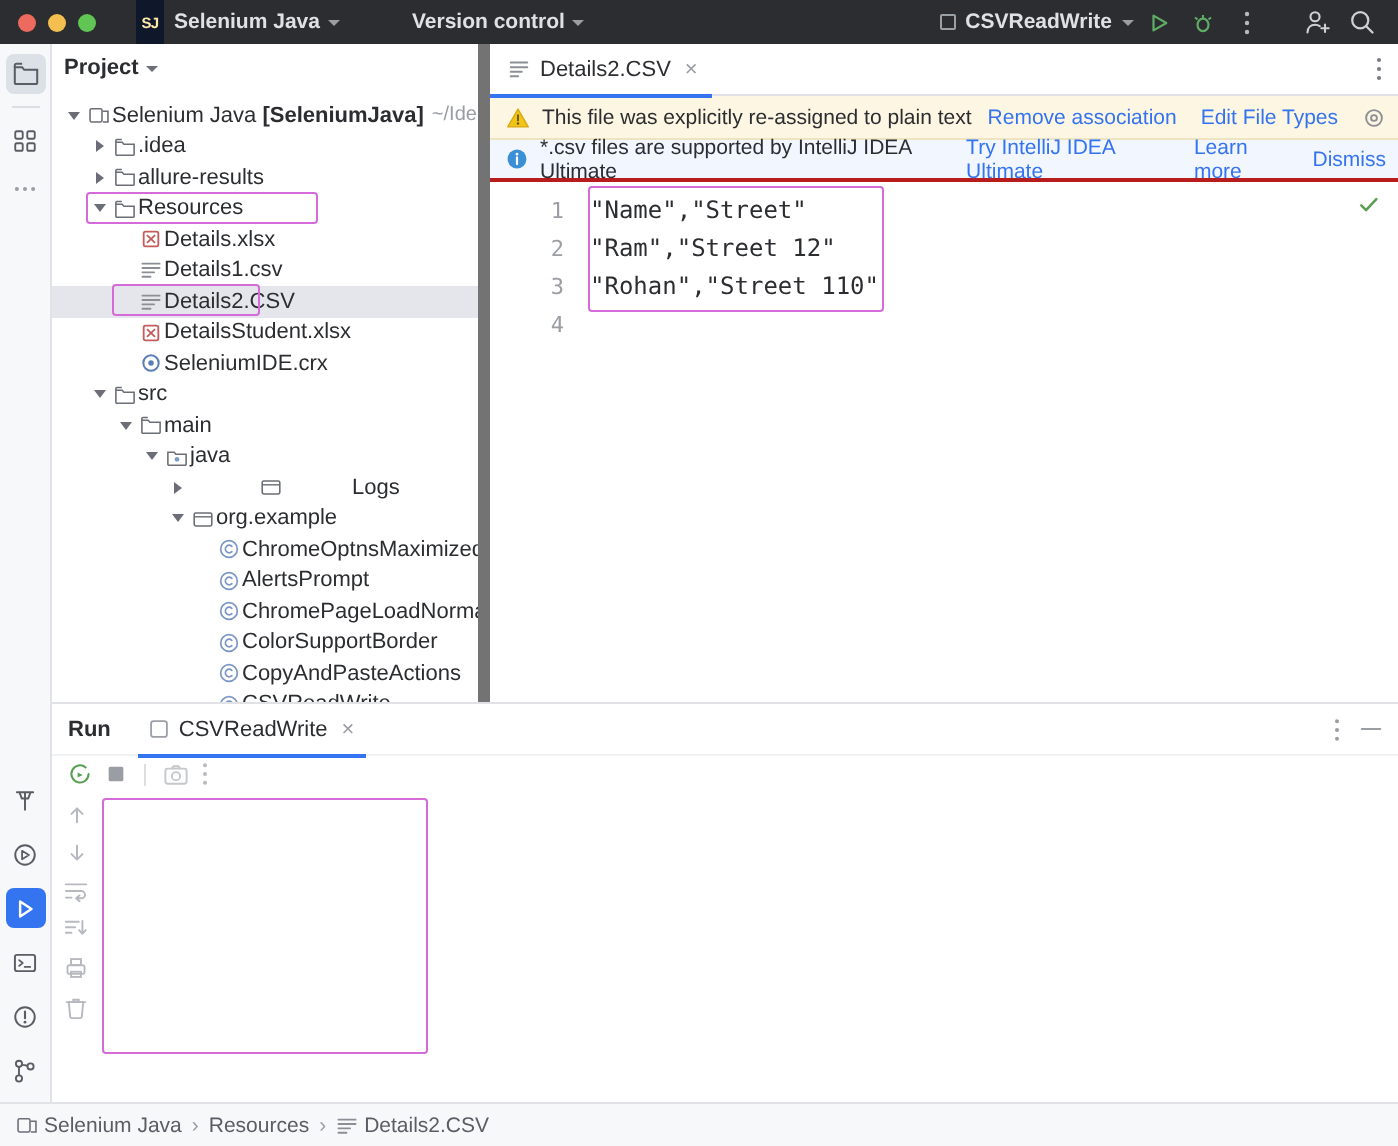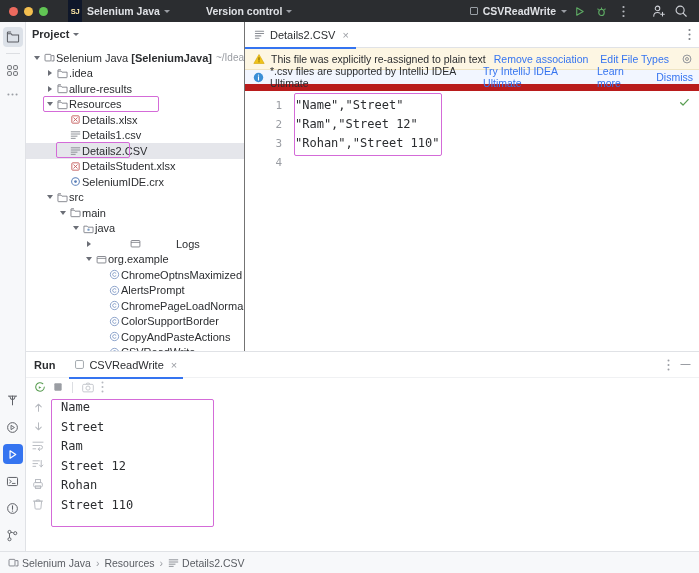--- a/index.html
+++ b/index.html
@@ -49,21 +49,21 @@
   .rail-top { padding-top: 5px; display: flex; flex-direction: column; align-items: center; gap: 4px; width: 100%; }
   .rail-bot { margin-top: auto; padding-bottom: 6px; display: flex; flex-direction: column; align-items: center; gap: 7px; width: 100%; }
   .rail-btn { width: 20px; height: 20px; border-radius: 4px; display: flex; align-items: center; justify-content: center; cursor: pointer; }
   .rail-btn.sel { background: #dce1e8; }
   .rail-btn.active { background: #3574f0; }
   .rail-sep { width: 14px; height: 1px; background: #dcdee2; margin: 2px 0; }
 
   
   .projpanel {
     position: absolute; top: 22px; left: 26px; width: 219px; height: 329px;
-    background: #ffffff; border-right: 1px solid #737373;
+    background: #ffffff; border-right: 6px solid #737373;
     overflow: hidden;
   }
   .proj-head {
     height: 24px; display: flex; align-items: center; gap: 4px;
     padding-left: 6px; font-size: 11px; font-weight: bold; color: #2b2d30;
   }
   .tree { padding-top: 4px; font-size: 10.5px; color: #2b2d30; }
   .row { height: 15.5px; display: flex; align-items: center; white-space: nowrap; cursor: default; position: relative; }
   .row.sel { background: #e5e6eb; }
   .arrow { width: 10px; display: flex; align-items: center; justify-content: center; flex: 0 0 10px; }
@@ -82,21 +82,21 @@
   .tab.active::after { content: ''; position: absolute; left: 0; right: 0; bottom: -1px; height: 2px; background: #3574f0; }
   .tab-x { color: #9a9da3; font-size: 11px; padding-left: 2px; cursor: pointer; }
   .tab-more { margin-left: auto; padding-right: 8px; color: #6b6e76; letter-spacing: 0; }
 
   .banner-warn {
     height: 22px; background: #fdf6e3; border-bottom: 1px solid #efe4c2;
     display: flex; align-items: center; gap: 6px; padding: 0 6px 0 8px;
     font-size: 10.5px; color: #2b2d30;
   }
   .banner-info {
-    height: 21px; background: #f2f6ff; border-bottom: 7px solid #b91c1c;
+    height: 21px; background: #f2f6ff; border-bottom: 2px solid #b91c1c;
     display: flex; align-items: center; gap: 6px; padding: 0 6px 0 8px;
     font-size: 10.5px; color: #2b2d30;
   }
   .bn-link { color: #3574f0; cursor: pointer; font-size: 10.5px; }
   .bn-spacer { margin-left: auto; display: flex; align-items: center; gap: 12px; }
 
   .code-area { position: relative; height: 260px; display: flex; font-family: "DejaVu Sans Mono", monospace; }
   .gutter { width: 46px; padding-top: 5px; text-align: right; padding-right: 9px; color: #9a9da3; font-size: 11px; line-height: 19px; }
   .code-lines { padding-top: 5px; font-size: 12px; line-height: 19px; color: #2b2d30; white-space: pre; padding-left: 4px; }
   .checkmark { position: absolute; right: 9px; top: 6px; color: #5a9e53; font-size: 11px; }
@@ -646,21 +646,20 @@
               <rect x="4.1" y="9.2" width="5.8" height="3" fill="none" stroke="#b6b9bf" stroke-width="1.1"></rect>
             </svg>
         </span>
         <span>
           <svg width="12" height="12" viewBox="0 0 14 14">
               <path d="M2.8 3.6h8.4l-.8 8.4a1 1 0 0 1-1 .9H4.6a1 1 0 0 1-1-.9z" fill="none" stroke="#b6b9bf" stroke-width="1.1" stroke-linejoin="round"></path>
               <path d="M1.6 3.6h10.8M5.4 3.6V2.2h3.2v1.4" fill="none" stroke="#b6b9bf" stroke-width="1.1" stroke-linecap="round"></path>
             </svg>
         </span>
       </div>
-      <div class="console-out" id="console"><div>Name</div><div>Street</div><div>Ram</div><div>Street 12</div><div>Rohan</div><div>Street 110</div></div>
       <div class="hl-box" style="left:25px; top:3px; width:163px; height:128px;"></div>
     </div>
     <div class="console-done">Process finished with exit code 0</div>
   </div>
 
   <div class="statusbar">
     <div class="crumbs" id="crumbs">
         <span class="crumb">
           <span class="nodeicon" style="width: 11px; flex: 0 0 11px;">
             <svg width="11" height="11" viewBox="0 0 14 14">

